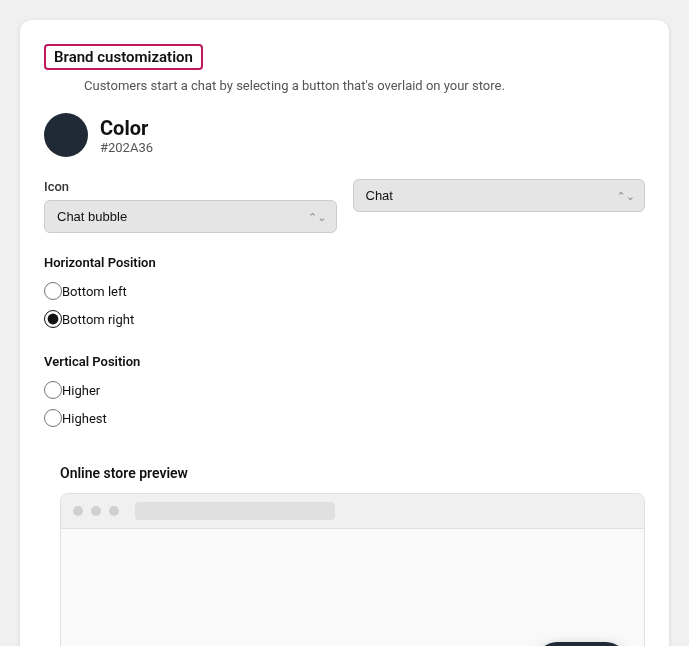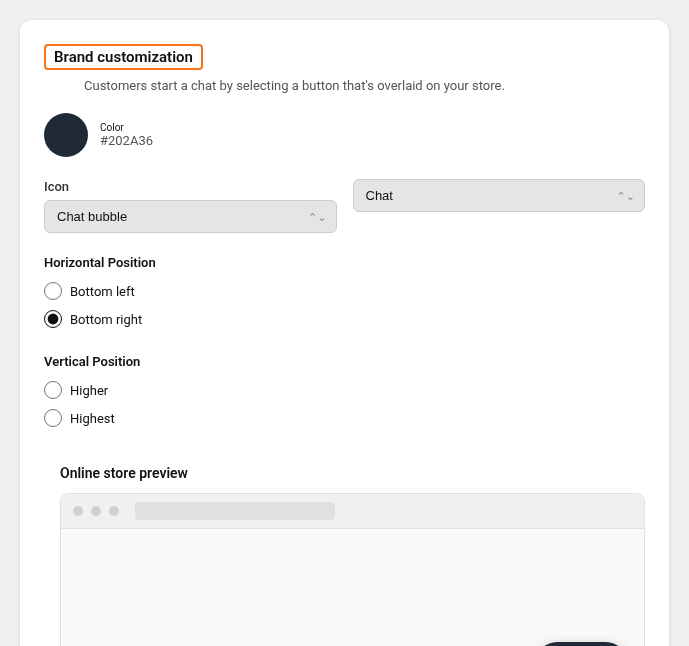--- a/index.html
+++ b/index.html
@@ -17,21 +17,21 @@
       border-radius: 12px;
       padding: 24px;
       width: 689px;
       min-height: 646px;
       box-shadow: 0 1px 4px rgba(0,0,0,0.12);
     }
     .section-title {
       font-size: 15px;
       font-weight: 600;
       color: #111;
-      border: 2px solid #f97316;
+      border: 2px solid #be185d;
       display: inline-block;
       padding: 2px 8px;
       border-radius: 4px;
       margin-bottom: 8px;
     }
     .subtitle {
       font-size: 13px;
       color: #555;
       margin-bottom: 20px;
       margin-left: 40px;
@@ -43,22 +43,22 @@
       margin-bottom: 22px;
     }
     .color-circle {
       width: 44px;
       height: 44px;
       border-radius: 50%;
       background: #202A36;
       flex-shrink: 0;
     }
     .color-label {
-      font-size: 10px;
-      font-weight: 400;
+      font-size: 20px;
+      font-weight: 700;
       color: #111;
     }
     .color-hex {
       font-size: 13px;
       color: #555;
     }
     .dropdowns-row {
       display: flex;
       gap: 16px;
       margin-bottom: 22px;
@@ -108,21 +108,20 @@
     }
     .position-label {
       font-size: 13px;
       font-weight: 600;
       color: #111;
       margin-bottom: 12px;
     }
     .radio-option {
       display: flex;
       align-items: center;
-      gap: 8px;
       margin-bottom: 10px;
       cursor: pointer;
     }
     .radio-option input[type="radio"] {
       width: 18px;
       height: 18px;
       accent-color: #111;
       cursor: pointer;
     }
     .radio-option label {

